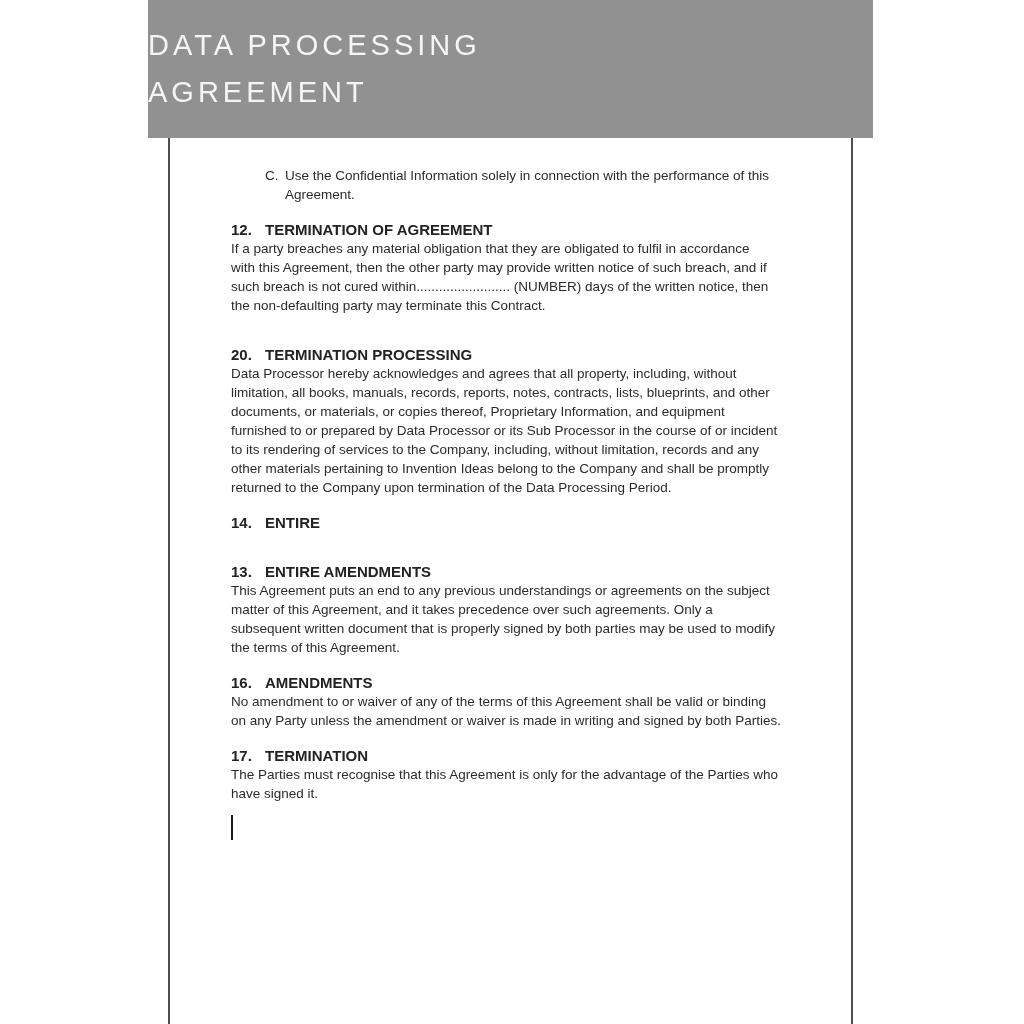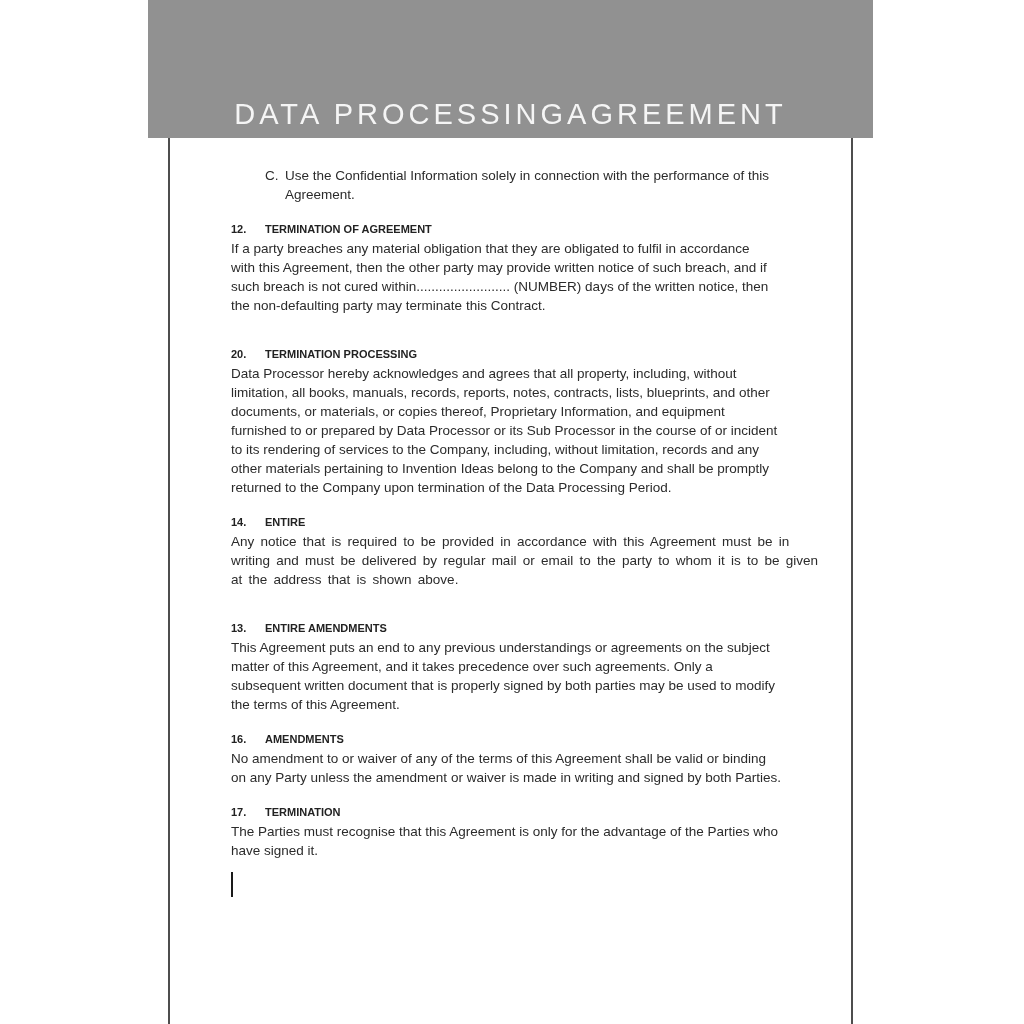--- a/index.html
+++ b/index.html
@@ -21,22 +21,22 @@
   
   .banner {
     position: absolute;
     left: 148px;
     top: 0;
     width: 725px;
     height: 138px;
     background: #919191;
     z-index: 5;
     display: flex;
-    flex-direction: row;
-    align-items: flex-end;
+    flex-direction: column;
+    align-items: flex-start;
     justify-content: center;
     text-align: center;
   }
   .banner .title-line {
     color: #f5f5f5;
     font-size: 29px;
     font-weight: 300;
     letter-spacing: 4px;
     line-height: 47px;
     white-space: pre;
@@ -57,21 +57,21 @@
     margin-left: 34px;
     display: flex;
   }
   .clause-item .li-label { width: 20px; flex: 0 0 20px; }
   .clause-item .li-text { white-space: pre; }
 
   .section .sec-heading {
     display: flex;
     font-weight: 700;
     color: #222222;
-    font-size: 11px;
+    font-size: 15px;
     line-height: 19px;
     margin-top: 16px;
   }
   .section.gap-lg .sec-heading { margin-top: 30px; }
   .sec-num { width: 34px; flex: 0 0 34px; }
   .sec-body {
     white-space: pre;
   }
   .sec-body.p-wide { word-spacing: 2.5px; }
 
@@ -118,23 +118,20 @@
 to its rendering of services to the Company, including, without limitation, records and any
 other materials pertaining to Invention Ideas belong to the Company and shall be promptly
 returned to the Company upon termination of the Data Processing Period.</p>
     </div>
 
     <div class="section">
       <div class="sec-heading">
         <span class="sec-num">14.</span>
         <span class="sec-title">ENTIRE</span>
       </div>
-      <p class="sec-body doc-text p-wide">Any notice that is required to be provided in accordance with this Agreement must be in
-writing and must be delivered by regular mail or email to the party to whom it is to be given
-at the address that is shown above.</p>
     </div>
 
     <div class="section gap-lg">
       <div class="sec-heading">
         <span class="sec-num">13.</span>
         <span class="sec-title">ENTIRE AMENDMENTS</span>
       </div>
       <p class="sec-body doc-text">This Agreement puts an end to any previous understandings or agreements on the subject
 matter of this Agreement, and it takes precedence over such agreements. Only a
 subsequent written document that is properly signed by both parties may be used to modify

